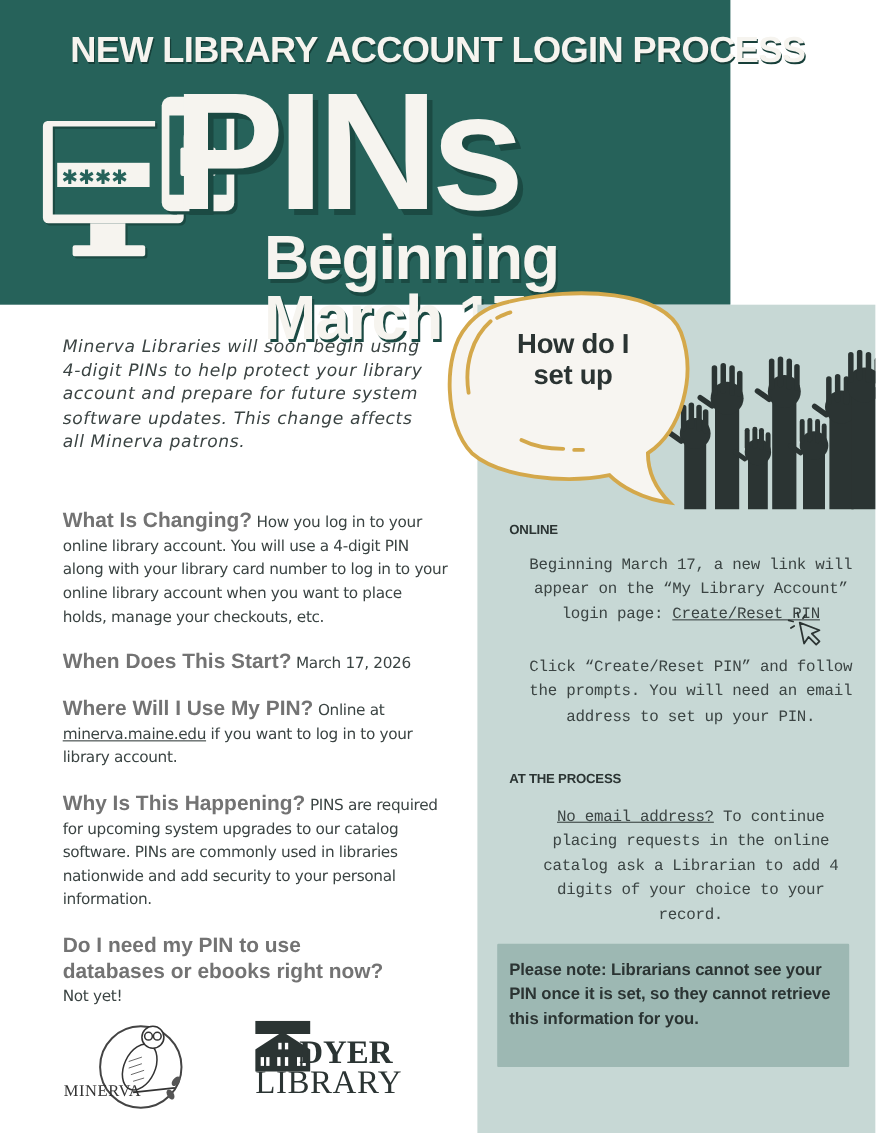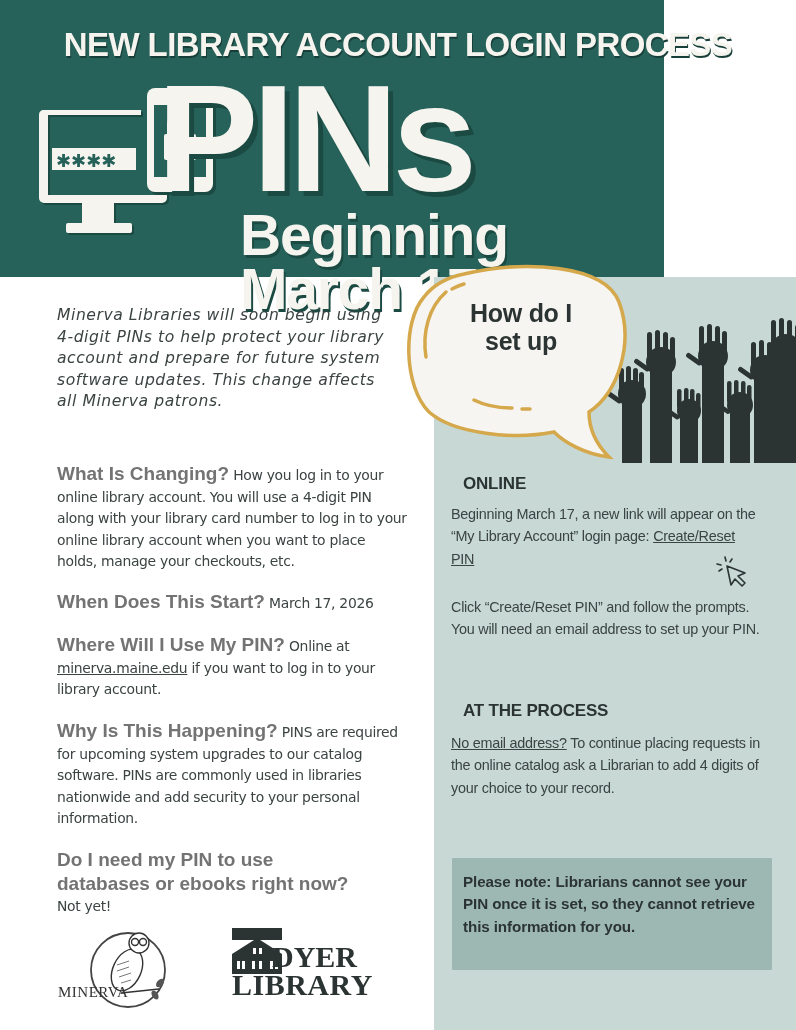--- a/index.html
+++ b/index.html
@@ -40,26 +40,26 @@
   .bubble-text {
     position: absolute; left: 446px; top: 299px; width: 150px; text-align: center;
     font-family: "Liberation Sans", sans-serif; font-weight: bold;
     font-size: 25px; line-height: 28px; color: #2b3433; letter-spacing: -0.3px;
   }
   .hands { position: absolute; left: 600px; top: 318px; width: 196px; height: 145px; }
 
   .section-heading {
     position: absolute; left: 463px;
     font-family: "Liberation Sans", sans-serif; font-weight: bold;
-    font-size: 17px; color: #2b3433; letter-spacing: -0.2px;
+    font-size: 12px; color: #2b3433; letter-spacing: -0.2px;
   }
   .panel-para {
-    position: absolute; left: 451px; width: 310px;
-    font-family: Liberation Sans, sans-serif; font-size: 14.4px; line-height: 22.3px;
-    color: #3b4443; letter-spacing: -0.25px;
+    position: absolute; left: 473px; width: 310px;
+    font-family: Liberation Mono, monospace; font-size: 14.4px; line-height: 22.3px;
+    color: #3b4443; letter-spacing: -0.25px; text-align: center;
   }
   .link { text-decoration: underline; color: #3b4443; cursor: pointer; }
   .cursor-icon { position: absolute; left: 715px; top: 555px; width: 36px; height: 34px; }
 
   .note-box {
     position: absolute; left: 452px; top: 858px; width: 320px; height: 112px;
     background: #9db8b3; border-radius: 1px; padding: 13px 10px 0 11px;
   }
   .note-text {
     font-family: "Liberation Sans", sans-serif; font-weight: bold;
@@ -86,21 +86,21 @@
     font-family: "Liberation Serif", serif; font-size: 15px; letter-spacing: 0.5px; color: #333;
   }
   .dyer-logo { position: absolute; left: 232px; top: 928px; width: 145px; height: 75px; }
   .dyer-word {
     position: absolute; left: 272px; top: 942px;
     font-family: "Liberation Serif", serif; font-weight: bold; font-size: 30px; line-height: 30px;
     color: #2b3433; letter-spacing: 0px; text-align: center;
   }
   .library-word {
     position: absolute; left: 232px; top: 970px;
-    font-family: "Liberation Serif", serif; font-weight: bold; font-size: 30px; line-height: 30px;
+    font-family: "Liberation Serif", serif; font-weight: normal; font-size: 30px; line-height: 30px;
     color: #2b3433; letter-spacing: 0.5px;
   }
 </style>
 </head>
 <body>
 
 <div class="header">
   <div class="header-title">NEW LIBRARY ACCOUNT LOGIN PROCESS</div>
 
   <svg class="device-icon" viewBox="0 0 190 165">

